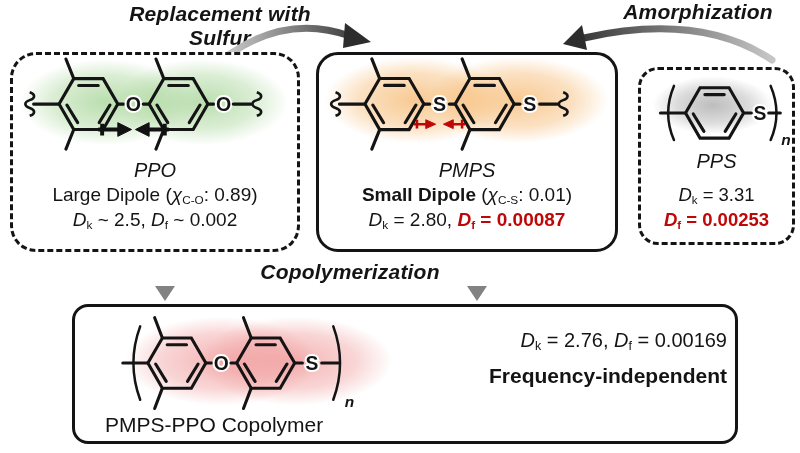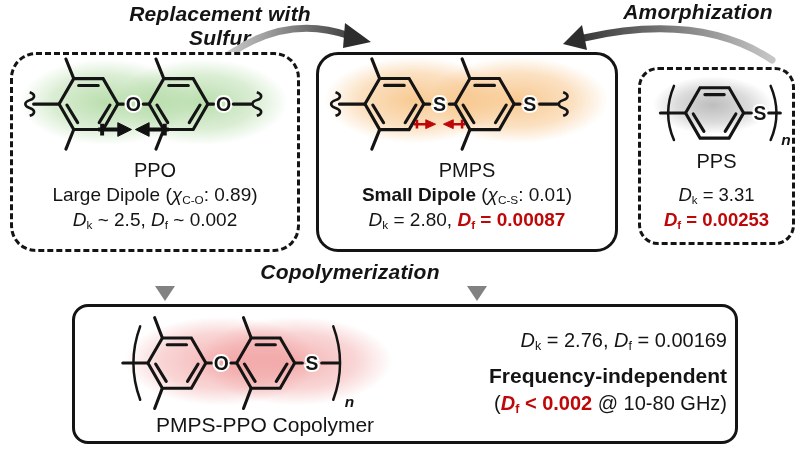--- a/index.html
+++ b/index.html
@@ -12,21 +12,21 @@
     --arrow-light:#c6c6c6;
     --ink:#141414;
   }
   *{margin:0;padding:0;box-sizing:border-box;}
   body{font-family:"Liberation Sans",sans-serif;background:#fff;color:var(--ink);}
   .fig{position:relative;width:800px;height:453px;background:#fff;overflow:hidden;border-radius:14px;}
   .flowlabel{position:absolute;font-size:21px;font-weight:700;font-style:italic;text-align:center;letter-spacing:.2px;}
   .box{position:absolute;background:#fff;display:flex;flex-direction:column;align-items:center;}
   .dashed{border:3px dashed var(--ink);}
   .solid{border:3px solid var(--ink);}
-  .ptitle{font-size:20px;line-height:1.15;}
+  .ptitle{font-size:20px;line-height:1.15;font-style:italic;}
   .tline{font-size:19px;line-height:1.32;white-space:nowrap;}
   .tline.sz18{font-size:18.5px;}
   .iv{font-style:italic;}
   .b{font-weight:700;}
   sub{font-size:0.62em;vertical-align:-0.22em;}
   .redb{color:var(--red-text);font-weight:700;}
   .struct{display:block;}
   .bond{stroke:var(--ink);stroke-width:3.2;stroke-linecap:round;fill:none;}
   .thin{stroke-width:2.6;}
   .atom{font-size:20px;font-weight:700;fill:var(--ink);text-anchor:middle;stroke:#fff;stroke-width:4px;paint-order:stroke;font-family:"Liberation Sans",sans-serif;}
@@ -189,21 +189,20 @@
       <text class="atom" x="128" y="63">O</text>
       <path class="bond" d="M 138,56 L 144,56"></path>
       <use href="#ring" x="174" y="56"></use>
       <path class="bond" d="M 159,30 L 151,9 M 159,82 L 151,103"></path>
       <path class="bond" d="M 204,56 L 212,56"></path>
       <text class="atom" x="222" y="63">S</text>
       <path class="bond" d="M 232,56 L 250,56"></path>
       <path class="bond thin" d="M 244,18 Q 258,56 244,94"></path>
       <text class="nsub" x="256" y="102">n</text>
     </svg>
-    <div style="position:absolute;left:30px;top:106px;width:320px;text-align:center;font-size:21px;">PMPS-PPO Copolymer</div>
+    <div style="position:absolute;left:30px;top:106px;width:320px;text-align:left;font-size:21px;">PMPS-PPO Copolymer</div>
     <div style="position:absolute;left:340px;top:20px;width:312px;text-align:right;">
       <div class="tline" style="font-size:20px;"><span class="iv">D</span><sub>k</sub><span> = 2.76, </span><span class="iv">D</span><sub>f</sub><span> = 0.00169</span></div>
       <div class="tline b" style="font-size:21px;margin-top:8px;">Frequency-independent</div>
-      <div class="tline" style="font-size:20px;"><span>(</span><span class="redb"><span class="iv">D</span><sub>f</sub><span> &lt; 0.002</span></span><span> @ 10-80 GHz)</span></div>
     </div>
   </div>
 
 </div>
 
 </body></html>

